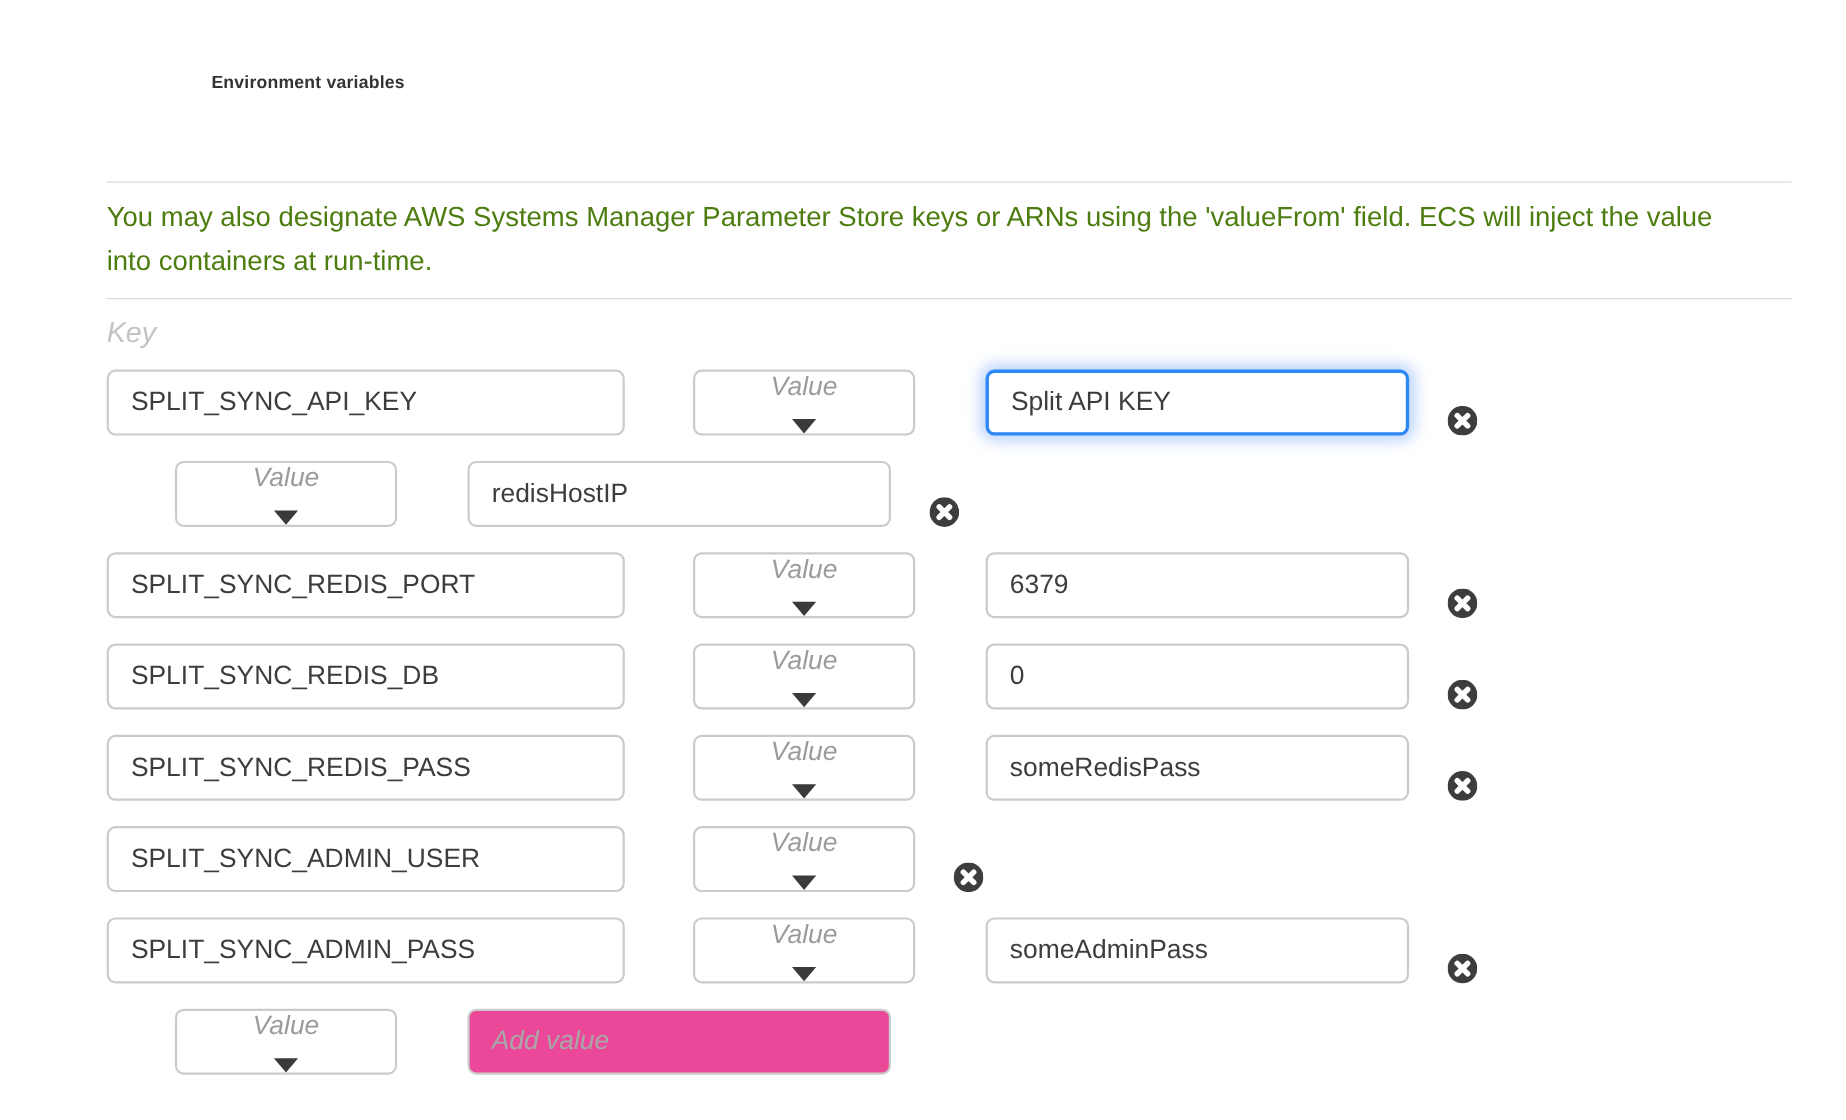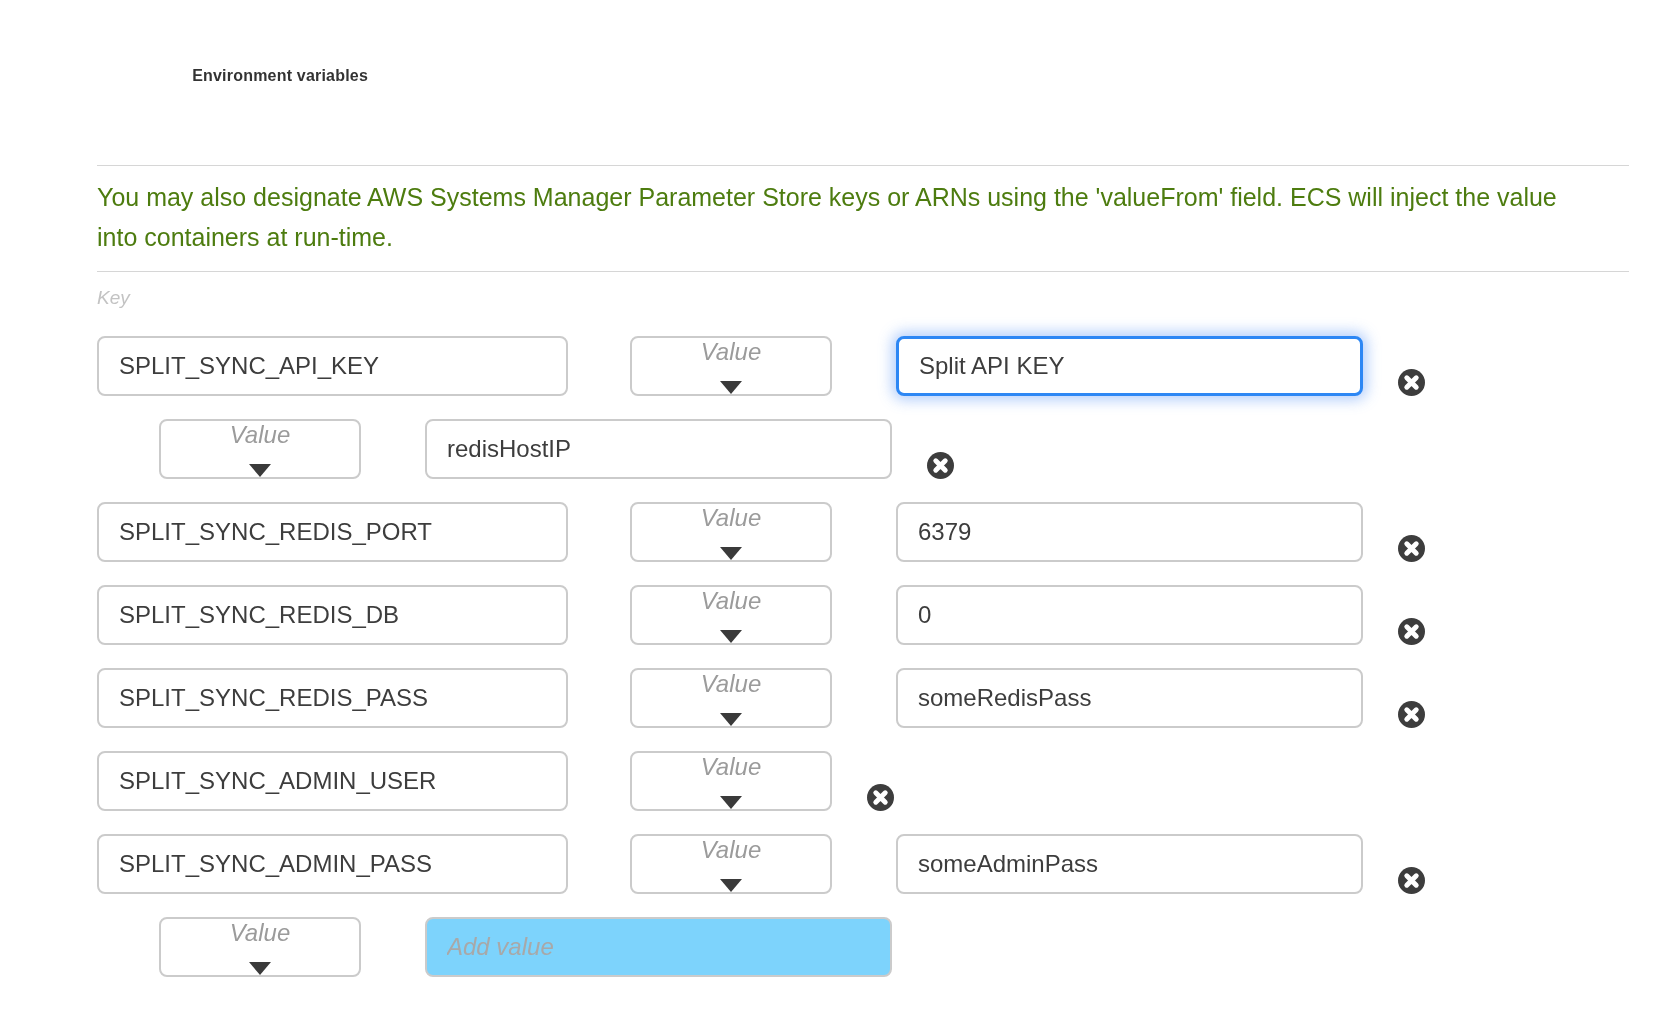--- a/index.html
+++ b/index.html
@@ -22,51 +22,51 @@
   #divider-top { top:165px; }
   #divider-mid { top:271px; }
 
   .description {
     position:absolute; top:177px; left:97px; width:1490px;
     font-size:25px; line-height:40px; color:#4d7c0f;
   }
 
   .key-header {
     position:absolute; top:287px; left:97px;
-    font-size:19px; font-style:italic; color:#c3c3c3;
+    font-size:26px; font-style:italic; color:#c3c3c3;
   }
 
   .rows { position:absolute; top:336px; left:97px; }
   .row { display:flex; align-items:flex-end; height:60px; margin-bottom:23px; }
 
   .field {
     box-sizing:border-box; height:60px;
     border:2px solid #cbcbcb; border-radius:8px;
     background:#ffffff; font-family:"Liberation Sans", sans-serif;
     font-size:24px; color:#3d3d3d; padding:0 20px; outline:none;
   }
   input.field::placeholder { color:#a8a8a8; font-style:italic; opacity:1; }
 
   input.key-input   { width:471px; }
   .type-select      { width:202px; margin-left:62px; display:flex; align-items:center;
                       justify-content:space-between; cursor:pointer;flex-direction:column; }
-  input.value-input { width:467px; margin-left:64px; }
+  input.value-input { width:385px; margin-left:64px; }
 
   .type-select .type-label { font-style:italic; color:#9b9b9b; font-size:24px; }
   .caret {
     width:0; height:0;
     border-left:11.5px solid transparent; border-right:11.5px solid transparent;
     border-top:13px solid #3a3a3a;
   }
 
   input.value-input.focused {
     border:3px solid #2d87f4;
     box-shadow:0 0 14px 4px rgba(66,133,244,0.40);
   }
-  input.value-input.disabled-bg { background:#7dd3fc; }
+  input.value-input.disabled-bg { background:#ec4899; }
 
   .remove-btn {
     width:27px; height:27px; margin-left:35px; margin-top:10px;
     padding:0; border:none; background:transparent; cursor:pointer;
     display:flex; align-items:center; justify-content:center;
   }
   .remove-btn svg { display:block; }
 </style>
 </head>
 <body>

